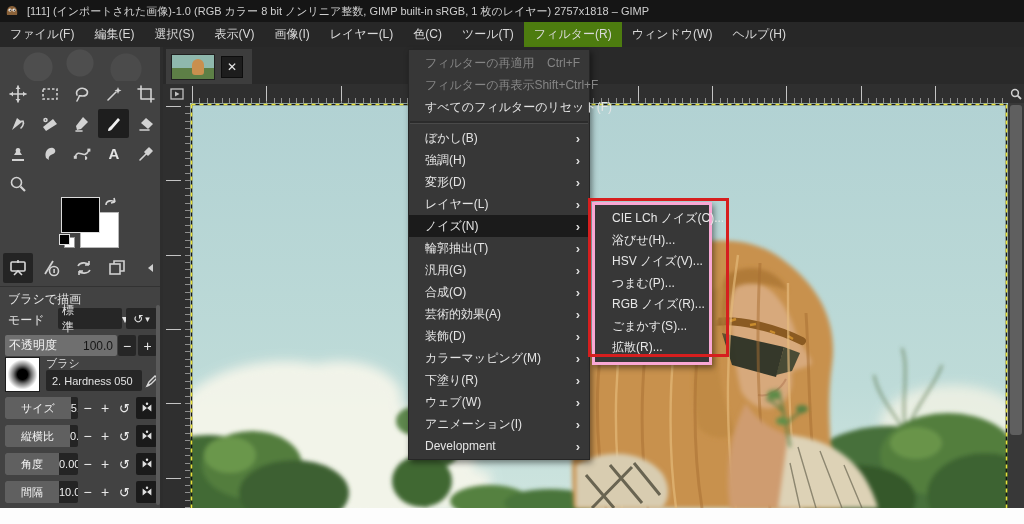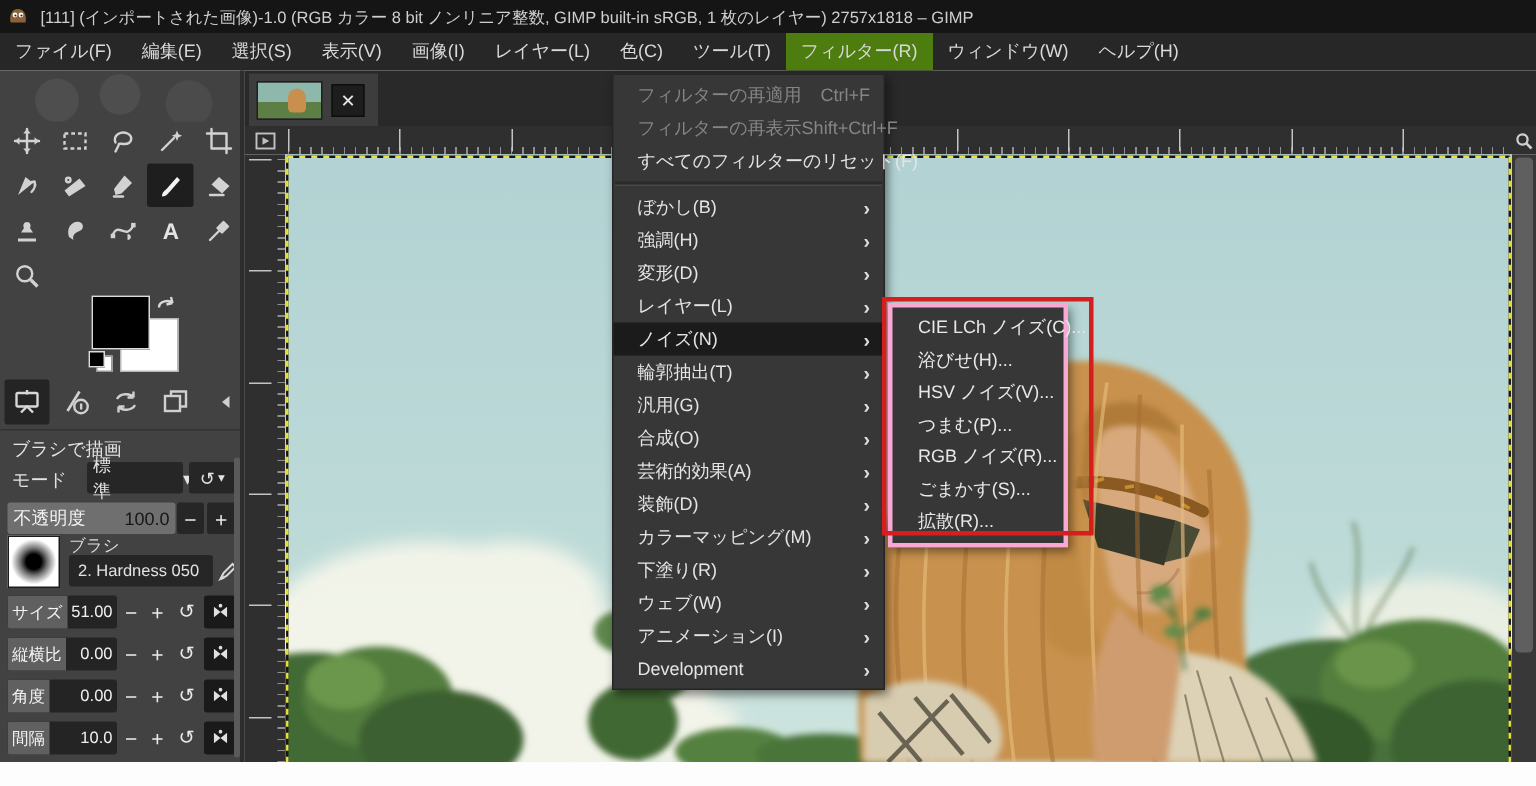--- a/index.html
+++ b/index.html
@@ -54,21 +54,21 @@
   .pm{display:flex;align-items:center;justify-content:center;color:#e8e8e8;font-size:14px;}
   #brush-preview{left:5px;top:70px;width:33px;height:33px;background:#fff;border:1px solid #1c1c1c;
      background-image:radial-gradient(circle at 50% 50%,#000 0 5px,rgba(0,0,0,.55) 9px,rgba(0,0,0,0) 15px);}
   #brush-label{position:absolute;left:46px;top:69px;font-size:11px;color:#dcdcdc;}
   #brush-name{left:46px;top:83px;width:96px;height:21px;display:flex;align-items:center;padding:0 6px;box-sizing:border-box;font-size:11px;}
   #brush-edit{left:144px;top:86px;width:15px;height:15px;display:flex;align-items:center;justify-content:center;}
   #sliders{position:absolute;left:0;top:110px;width:160px;}
   .slider-row{position:relative;height:24px;margin-bottom:4px;}
   .slider-box{position:absolute;left:5px;top:0;width:73px;height:22px;background:#242424;border-radius:2px;
      display:flex;align-items:center;font-size:11px;overflow:hidden;}
-  .s-label{background:#606060;padding:4px 3px;color:#f4f4f4;white-space:nowrap;}
+  .s-label{background:#606060;padding:4px 16px;color:#f4f4f4;white-space:nowrap;}
   .s-value{margin-left:auto;padding-right:3px;color:#efefef;}
   .sbtn{position:absolute;top:0;height:22px;display:flex;align-items:center;justify-content:center;color:#e9e9e9;}
   .sbtn.minus{left:80px;width:15px;font-size:14px;}
   .sbtn.plus{left:97px;width:16px;font-size:14px;}
   .sbtn.reset{left:116px;width:17px;font-size:13px;}
   .sbtn.blink{left:136px;width:21px;background:#1a1a1a;border-radius:2px;}
   #to-scroll{left:156px;top:258px;width:4px;height:200px;background:#5a5a5a;border-radius:2px;}
   
   #tabbar{left:163px;top:47px;width:861px;height:37px;background:#292929;}
   #imagetab{position:absolute;left:3px;top:2px;width:86px;height:35px;background:#3d3d3d;display:flex;align-items:center;}

